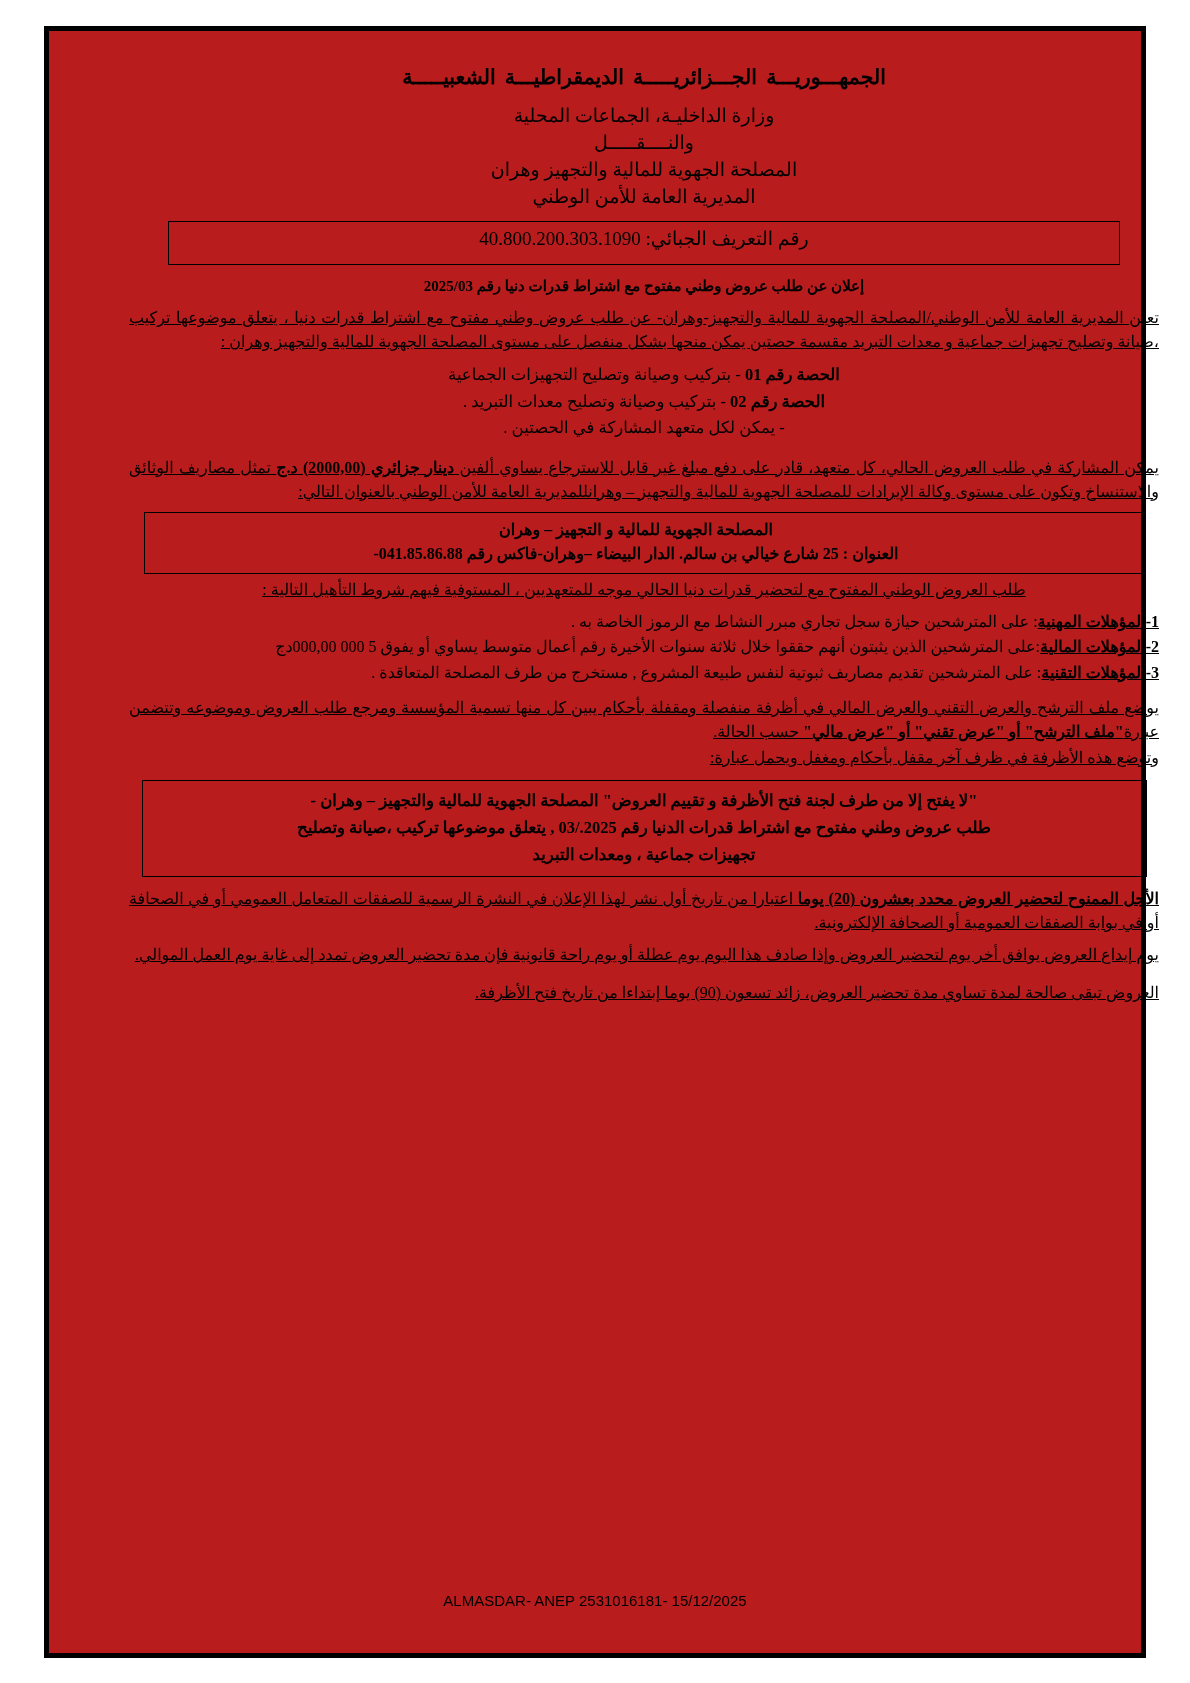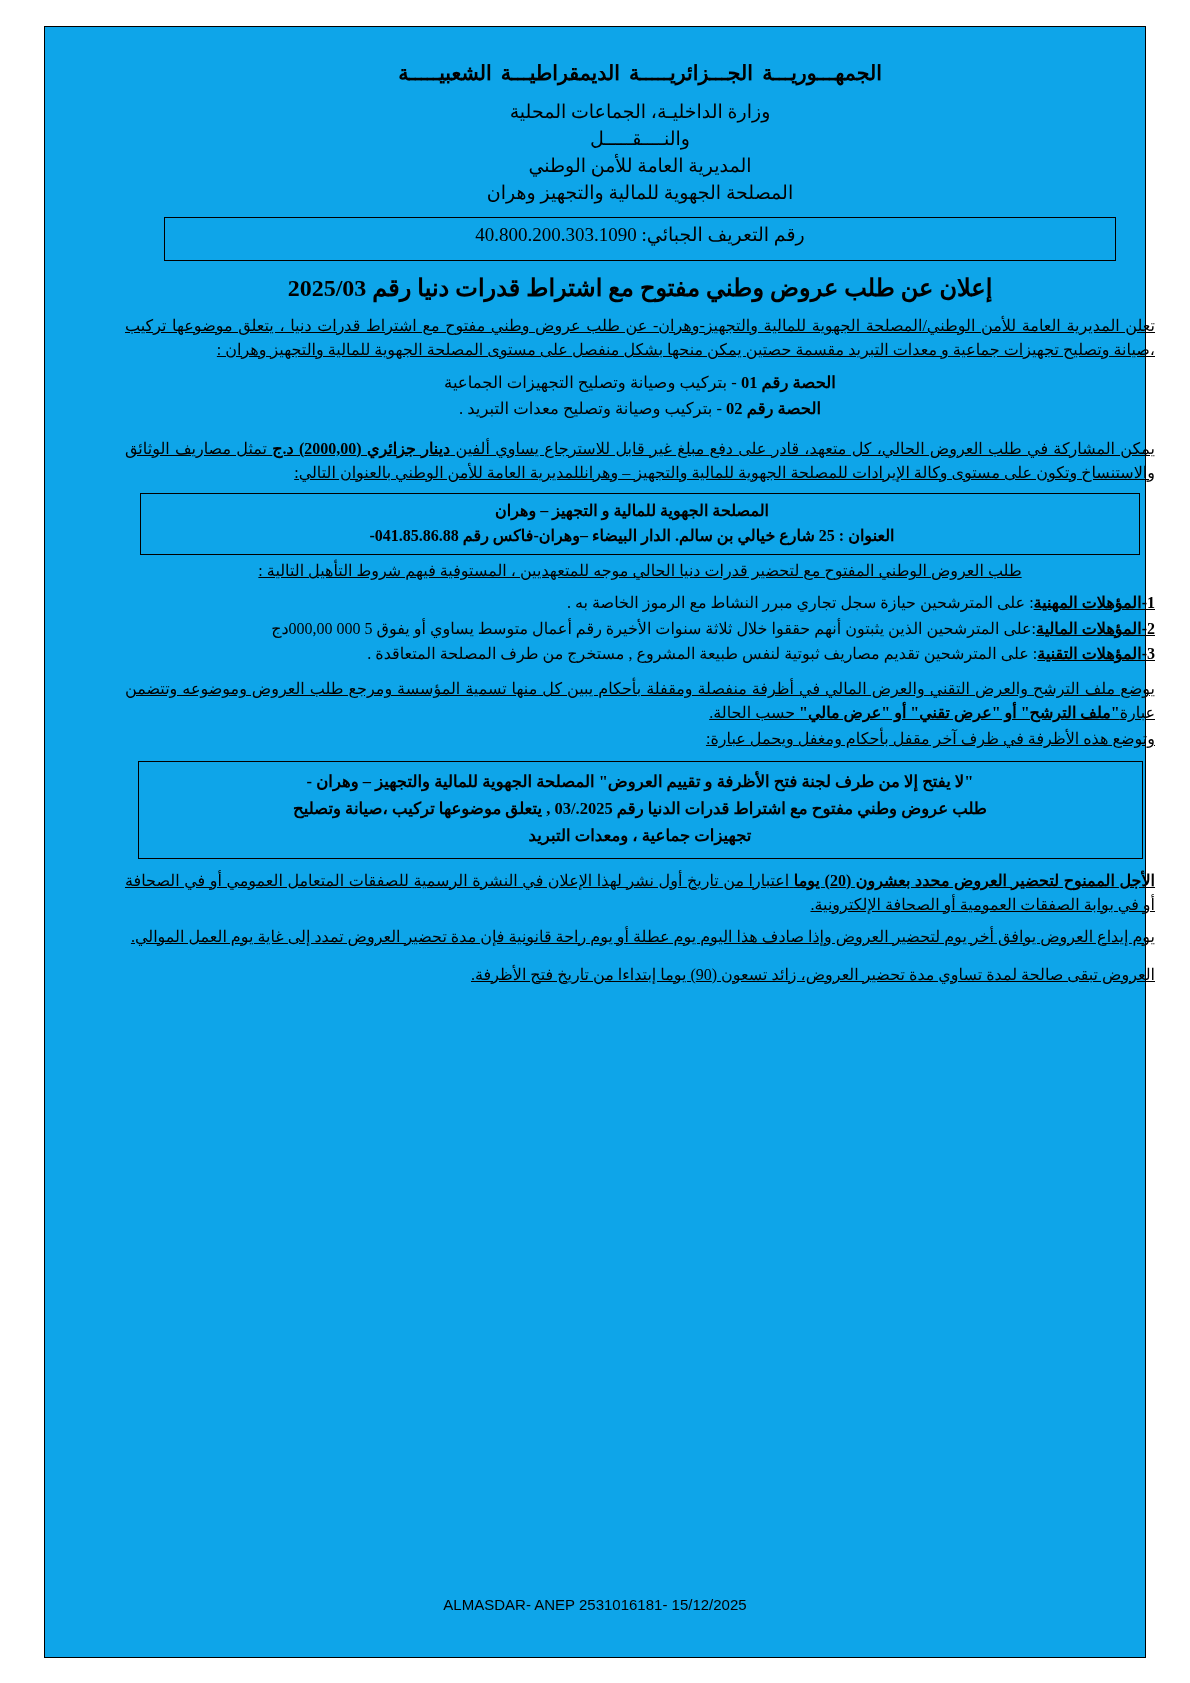--- a/index.html
+++ b/index.html
@@ -18,23 +18,23 @@
     width: 1190px;
     height: 1683px;
     box-sizing: border-box;
   }
   .sheet {
     position: absolute;
     left: 44px;
     top: 26px;
     width: 1102px;
     height: 1632px;
-    border: 1px solid #000000;
-    box-sizing: border-box;
-    background: #0ea5e9;
+    border: 5px solid #000000;
+    box-sizing: border-box;
+    background: #b91c1c;
   }
   .content {
     position: absolute;
     left: 80px;
     top: 34px;
     width: 1030px;
     box-sizing: border-box;
   }
   .rtl { direction: rtl; text-align: right; }
   .justify { text-align: justify; text-align-last: right; }
@@ -61,21 +61,21 @@
     padding: 4px 8px;
   }
   .fiscal-box {
     width: 952px;
     margin: 10px auto 0 auto;
     text-align: center;
     font-size: 19px;
     padding: 5px 8px 14px 8px;
   }
   .announce-title {
-    font-size: 24px;
+    font-size: 15px;
     font-weight: bold;
     text-align: center;
     margin: 12px 0 10px 0;
     line-height: 1.3;
   }
   p.body-txt {
     font-size: 16px;
     line-height: 1.5;
     margin: 0 0 2px 0;
     text-decoration: underline;
@@ -131,40 +131,41 @@
 <div class="page">
   <div class="sheet">
 
     <div class="content rtl">
 
       <div class="title-main">الجمهـــوريـــة الجـــزائريـــــة الديمقراطيـــة  الشعبيـــــة</div>
 
       <div class="header-block">
         <div>وزارة الداخليـة، الجماعات المحلية</div>
         <div>والنــــقـــــل</div>
+        <div>المصلحة الجهوية للمالية والتجهيز وهران</div>
         <div>المديرية العامة للأمن الوطني</div>
-        <div>المصلحة الجهوية للمالية والتجهيز وهران</div>
       </div>
 
       <div class="box fiscal-box">رقم التعريف الجبائي: 40.800.200.303.1090</div>
 
       <div class="announce-title">إعلان عن طلب عروض وطني مفتوح مع اشتراط قدرات دنيا رقم 2025/03</div>
 
       <p class="body-txt justify">تعلن المديرية العامة للأمن الوطني/المصلحة الجهوية للمالية والتجهيز-وهران- عن طلب عروض وطني مفتوح مع اشتراط قدرات دنيا ، يتعلق موضوعها تركيب ،صيانة وتصليح  تجهيزات جماعية و معدات التبريد مقسمة حصتين  يمكن منحها بشكل منفصل على مستوى المصلحة الجهوية للمالية والتجهيز وهران  :</p>
 
       <div class="sp6"></div>
 
       <div class="lot-line">
         <span class="bold">الحصة رقم 01</span>
         <span>- بتركيب وصيانة وتصليح التجهيزات الجماعية</span>
       </div>
       <div class="lot-line">
         <span class="bold">الحصة رقم 02</span>
         <span>- بتركيب وصيانة وتصليح معدات التبريد .</span>
       </div>
+      <div class="lot-line">-  يمكن  لكل متعهد  المشاركة في الحصتين .</div>
 
       <div class="sp14"></div>
 
       <p class="body-txt justify">
         <span>يمكن المشاركة في طلب العروض الحالي، كل متعهد، قادر  على  دفع مبلغ غير قابل للاسترجاع يساوي ألفين </span><span class="bold">دينار  جزائري (2000,00) د.ج</span><span> تمثل مصاريف الوثائق والاستنساخ وتكون على مستوى وكالة الإيرادات للمصلحة الجهوية للمالية والتجهيز – وهرانللمديرية العامة للأمن الوطني بالعنوان التالي:</span>
       </p>
 
       <div class="box address-box">
         <div>المصلحة الجهوية للمالية و التجهيز – وهران</div>
         <div>العنوان : 25 شارع خيالي بن سالم. الدار البيضاء –وهران-فاكس رقم 041.85.86.88-</div>

